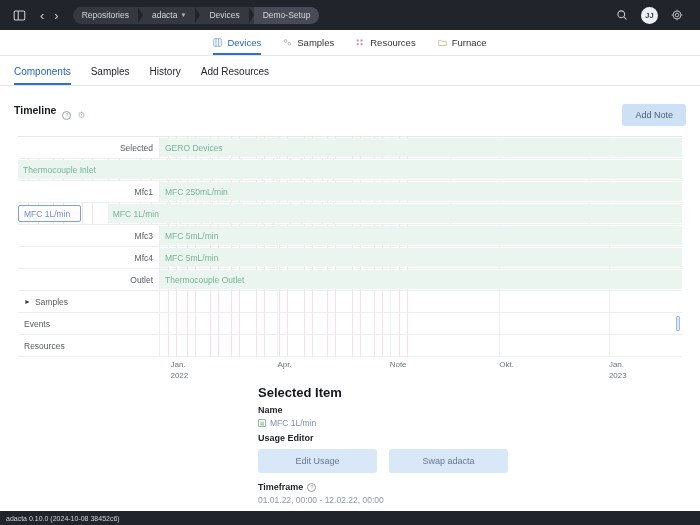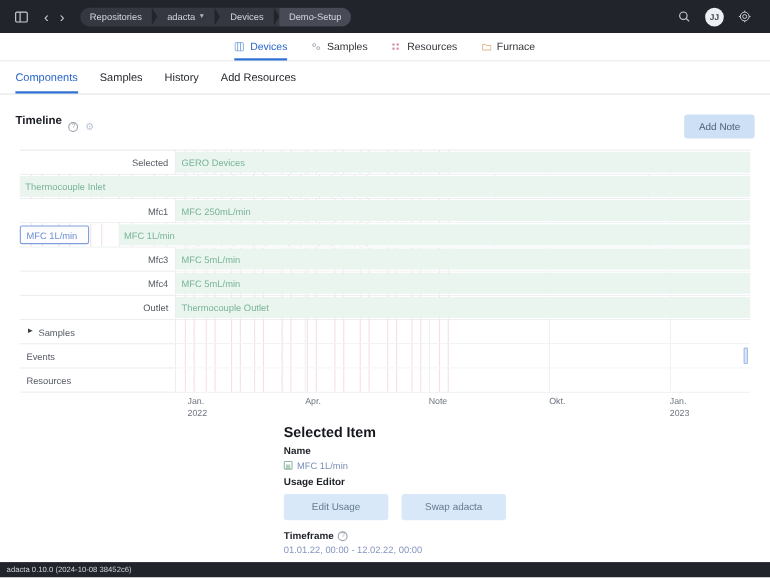--- a/index.html
+++ b/index.html
@@ -131,21 +131,21 @@
   .sel h2 { margin:0 0 2px 0; font-size:13px; font-weight:bold; color:#14171c; }
   .sel .fieldlbl { font-size:9px; font-weight:bold; color:#1c2027; margin-top:5px; }
   .sel .nameval { display:flex; align-items:center; gap:4px; font-size:8.5px; color:#7c8fb8; margin-top:3px;}
   .chip-ic {
     width:8px;height:8px;border:1px solid #8fb9a4;color:#8fb9a4;border-radius:1px;
     display:inline-flex;align-items:center;justify-content:center;font-size:5px;
   }
   .btnrow { display:flex; gap:12px; margin-top:6px; }
   .ghostbtn {
     background:#d9e8f8; color:#5a7siebe; border:none; border-radius:3px;
-    padding:7px 0; width:95px; font-size:9px; color:#64798f; cursor:pointer; font-family:inherit;
+    padding:7px 0; width:119px; font-size:9px; color:#64798f; cursor:pointer; font-family:inherit;
   }
   .tf-row { display:flex; align-items:center; gap:4px; margin-top:9px; }
   .tf-lbl { font-size:9px; font-weight:bold; color:#1c2027; }
   .tf-val { font-size:8.5px; color:#8795c0; margin-top:3px; }
 
   
   .footer {
     position:absolute; left:0; right:0; bottom:0; height:14px;
     background:#22242b; color:#cfd3da; font-size:7px;
     display:flex; align-items:center; padding-left:6px;

